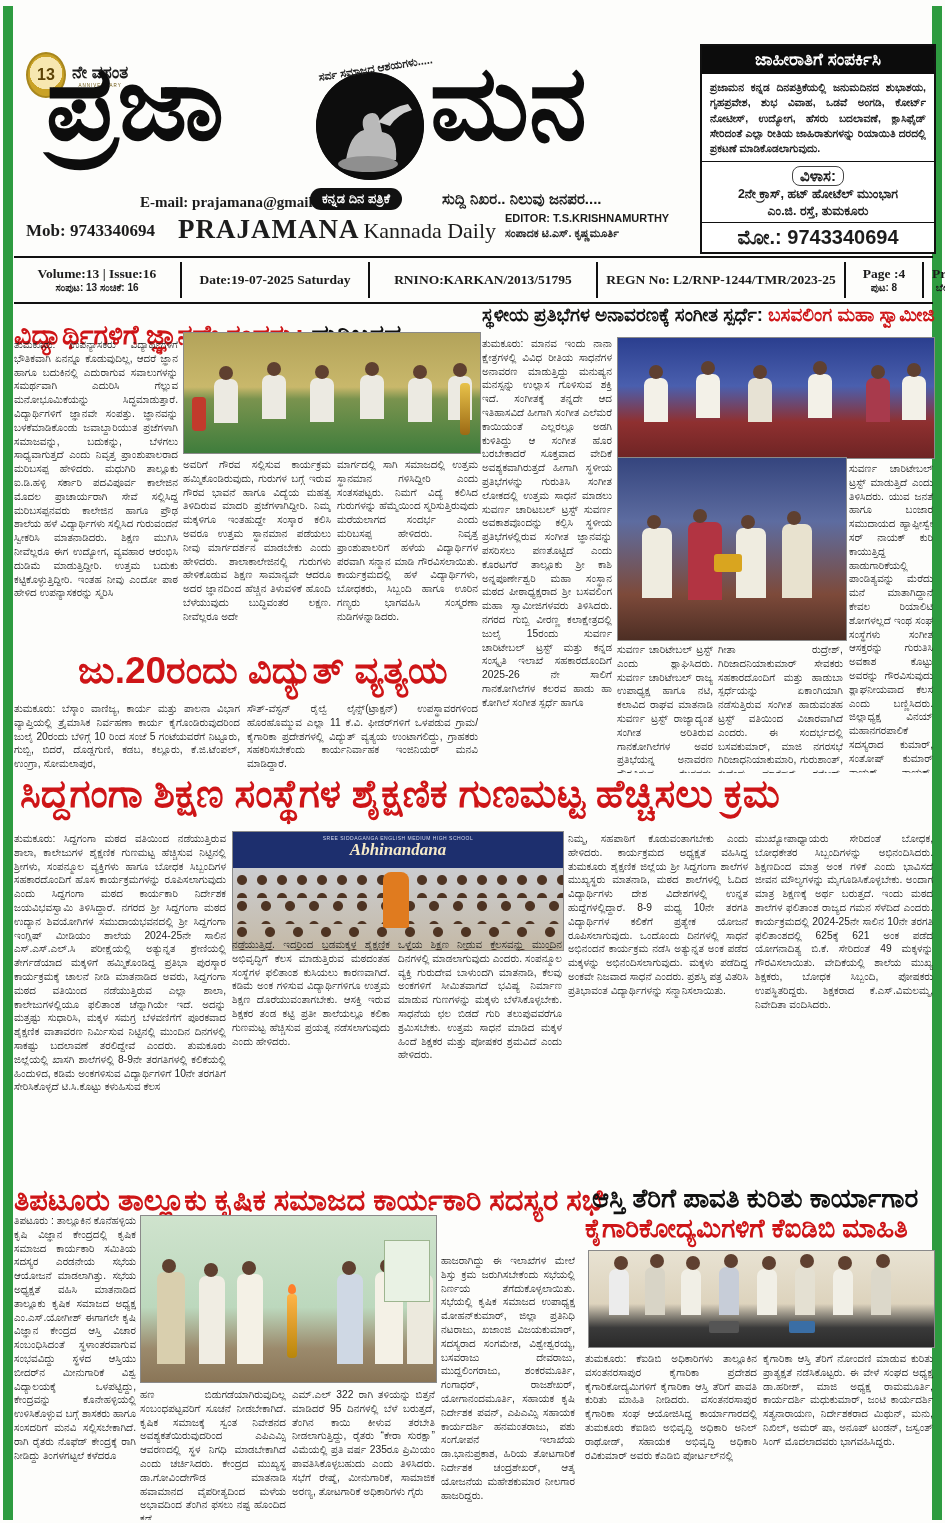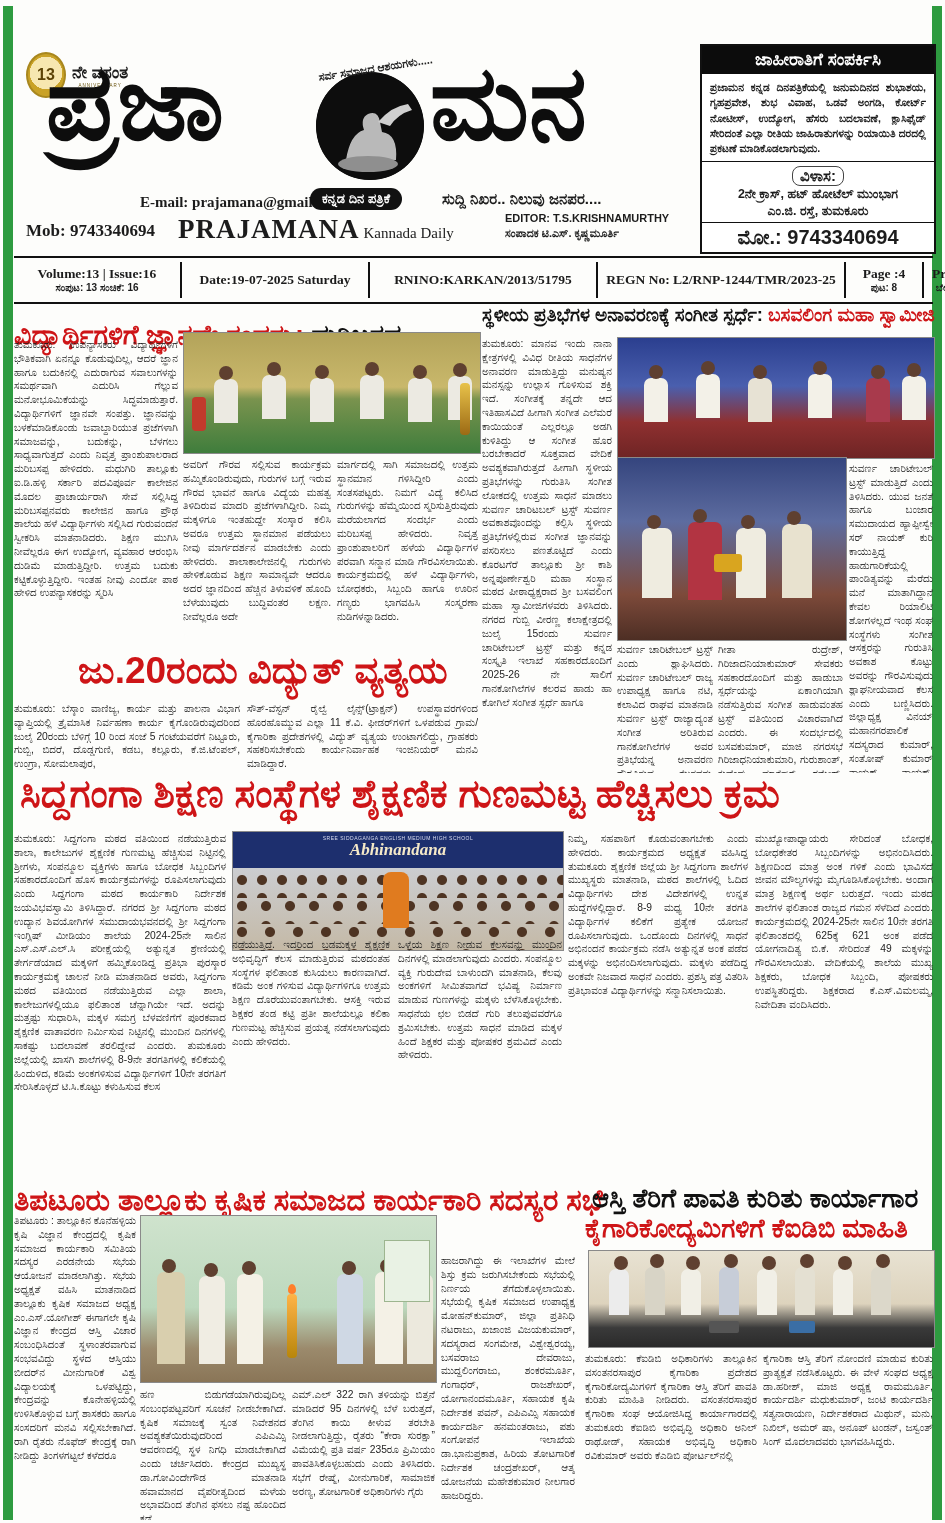--- a/index.html
+++ b/index.html
@@ -77,21 +77,21 @@
   <div class="abs arc-text" style="left:318px;top:62px;">ಸರ್ವ ಸಮಾಜದ ಆಶಯಗಳು.....</div>
   <div class="abs masthead-word" style="left:430px;top:52px;">ಮನ</div>
 
   <div class="abs" style="left:140px;top:194px;font-size:15px;font-weight:800;font-family:'Liberation Serif',serif;">E-mail: prajamana@gmail.com</div>
   <div class="abs pill" style="left:310px;top:188px;">ಕನ್ನಡ ದಿನ ಪತ್ರಿಕೆ</div>
   <div class="abs" style="left:442px;top:190px;font-size:15px;font-weight:800;">ಸುದ್ದಿ ನಿಖರ.. ನಿಲುವು ಜನಪರ....</div>
 
   <div class="abs" style="left:26px;top:221px;font-size:17px;font-weight:900;font-family:'Liberation Serif',serif;">Mob: 9743340694</div>
   <div class="abs" style="left:178px;top:214px;font-family:'Liberation Serif',serif;">
     <span style="font-size:27px;font-weight:900;letter-spacing:1px;">PRAJAMANA</span>
-    <span style="font-size:15px;">Kannada Daily</span>
+    <span style="font-size:22px;">Kannada Daily</span>
   </div>
   <div class="abs" style="left:505px;top:212px;font-size:11px;font-weight:800;">EDITOR: T.S.KRISHNAMURTHY</div>
   <div class="abs" style="left:505px;top:227px;font-size:11px;font-weight:700;">ಸಂಪಾದಕ ಟಿ.ಎಸ್. ಕೃಷ್ಣಮೂರ್ತಿ</div>
 
   <div class="abs adbox" style="left:700px;top:44px;width:232px;height:206px;">
     <div class="adtitle">ಜಾಹೀರಾತಿಗೆ ಸಂಪರ್ಕಿಸಿ</div>
     <div class="adbody">ಪ್ರಜಾಮನ ಕನ್ನಡ ದಿನಪತ್ರಿಕೆಯಲ್ಲಿ ಜನುಮದಿನದ ಶುಭಾಶಯ, ಗೃಹಪ್ರವೇಶ, ಶುಭ ವಿವಾಹ, ಒಡವೆ ಅಂಗಡಿ, ಕೋರ್ಟ್ ನೋಟೀಸ್, ಉದ್ಯೋಗ, ಹೆಸರು ಬದಲಾವಣೆ, ಕ್ಲಾಸಿಫೈಡ್ ಸೇರಿದಂತೆ ಎಲ್ಲಾ ರೀತಿಯ ಜಾಹಿರಾತುಗಳನ್ನು ರಿಯಾಯಿತಿ ದರದಲ್ಲಿ ಪ್ರಕಟಣೆ ಮಾಡಿಕೊಡಲಾಗುವುದು.</div>
     <div class="adaddr">
       <span class="addr-label">ವಿಳಾಸ:</span>
       <div class="addr-line">2ನೇ ಕ್ರಾಸ್, ಹಟ್ ಹೋಟೆಲ್ ಮುಂಭಾಗ</div>

